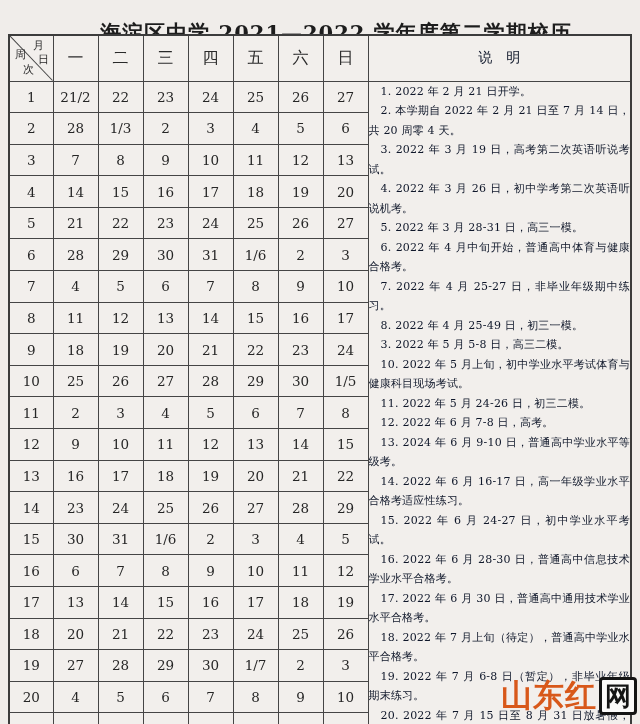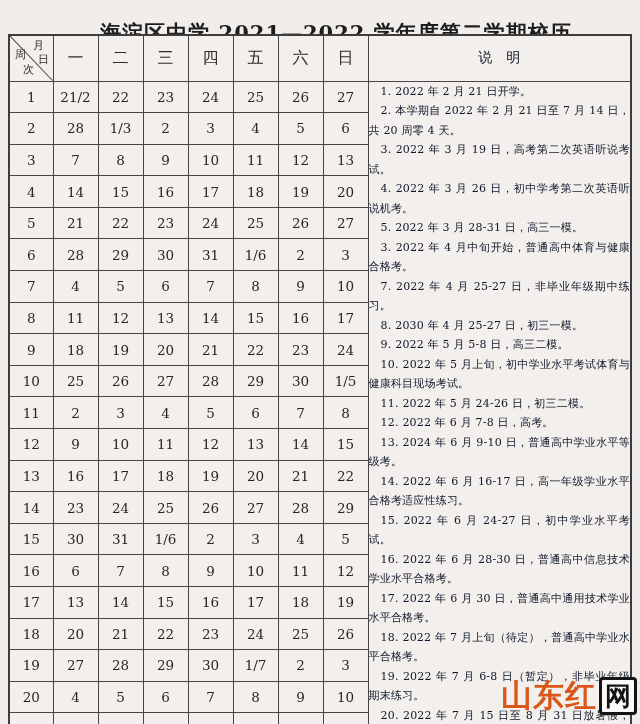--- a/index.html
+++ b/index.html
@@ -129,24 +129,24 @@
         <td class="datec">24</td>
         <td class="datec">25</td>
         <td class="datec">26</td>
         <td class="datec">27</td>
         <td class="notes" rowspan="21">
           <p>1. 2022 年 2 月 21 日开学。</p>
           <p>2. 本学期自 2022 年 2 月 21 日至 7 月 14 日，共 20 周零 4 天。</p>
           <p>3. 2022 年 3 月 19 日，高考第二次英语听说考试。</p>
           <p>4. 2022 年 3 月 26 日，初中学考第二次英语听说机考。</p>
           <p>5. 2022 年 3 月 28-31 日，高三一模。</p>
-          <p>3. 2022 年 4 月中旬开始，普通高中体育与健康合格考。</p>
+          <p>6. 2022 年 4 月中旬开始，普通高中体育与健康合格考。</p>
           <p>7. 2022 年 4 月 25-27 日，非毕业年级期中练习。</p>
-          <p>8. 2030 年 4 月 25-27 日，初三一模。</p>
-          <p>9. 2022 年 5 月 5-8 日，高三二模。</p>
+          <p>8. 2022 年 4 月 25-49 日，初三一模。</p>
+          <p>3. 2022 年 5 月 5-8 日，高三二模。</p>
           <p>10. 2022 年 5 月上旬，初中学业水平考试体育与健康科目现场考试。</p>
           <p>11. 2022 年 5 月 24-26 日，初三二模。</p>
           <p>12. 2022 年 6 月 7-8 日，高考。</p>
           <p>13. 2024 年 6 月 9-10 日，普通高中学业水平等级考。</p>
           <p>14. 2022 年 6 月 16-17 日，高一年级学业水平合格考适应性练习。</p>
           <p>15. 2022 年 6 月 24-27 日，初中学业水平考试。</p>
           <p>16. 2022 年 6 月 28-30 日，普通高中信息技术学业水平合格考。</p>
           <p>17. 2022 年 6 月 30 日，普通高中通用技术学业水平合格考。</p>
           <p>18. 2022 年 7 月上旬（待定），普通高中学业水平合格考。</p>
           <p>19. 2022 年 7 月 6-8 日（暂定），非毕业年级期末练习。</p>

